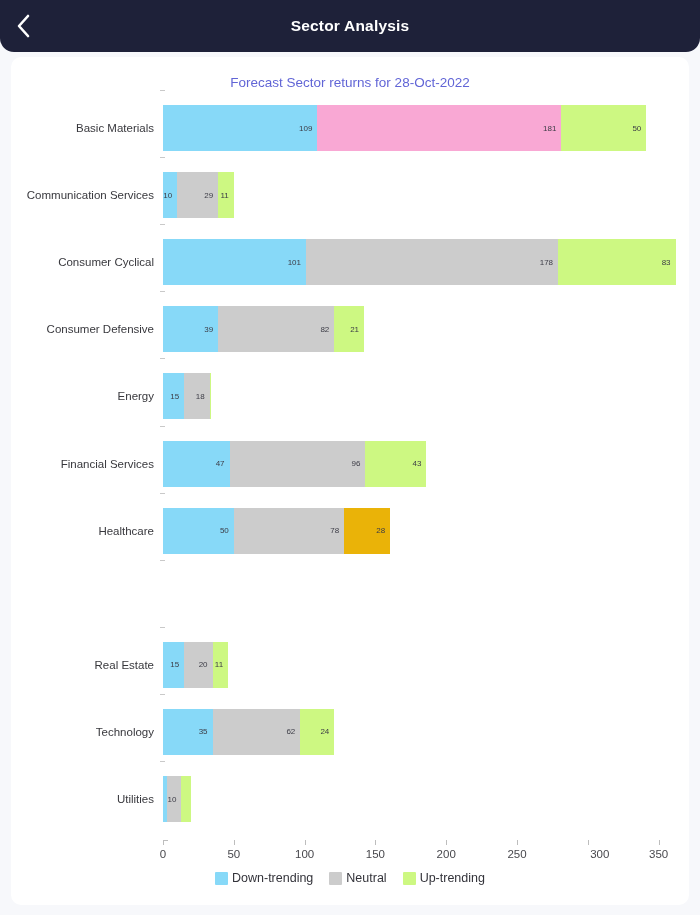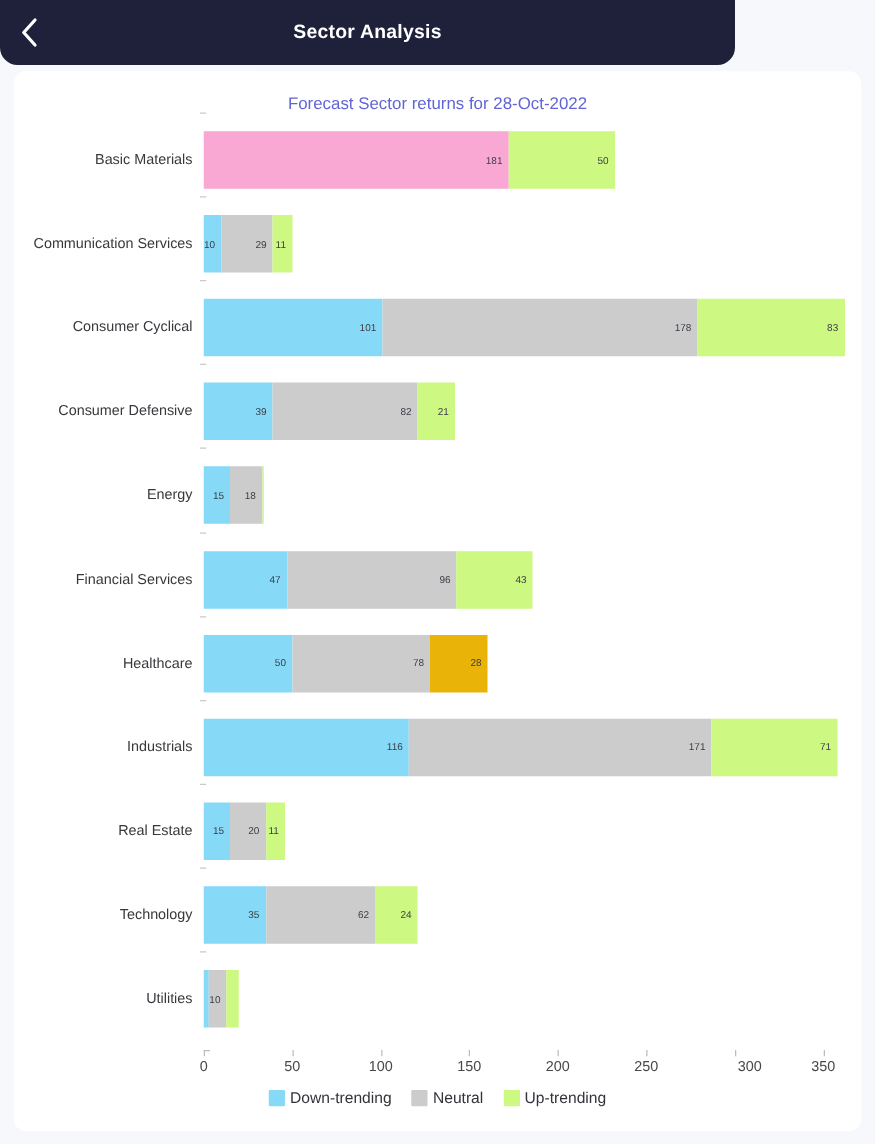--- a/index.html
+++ b/index.html
@@ -13,21 +13,21 @@
   body {
     font-family: "Liberation Sans", sans-serif;
     background: #f7f8fb;
     position: relative;
   }
 
   
   .appbar {
     position: absolute;
     top: 0; left: 0;
-    width: 588px;
+    width: 700px;
     height: 52px;
     background: #1e2139;
     border-bottom-left-radius: 14px;
     border-bottom-right-radius: 14px;
     display: flex;
     align-items: center;
     z-index: 5;
   }
   .back-btn {
     width: 46px;
@@ -211,20 +211,23 @@
 </div>
 
 <div class="card">
 
   <div class="chart-title">Forecast Sector returns for 28-Oct-2022</div>
 
   <div class="plot" id="plot">
       <div class="row" style="top: 42px;">
         <div class="cat-label">Basic Materials</div>
         <div class="bar">
+          <div class="seg seg-blue" style="width: 154.344px; background: rgb(135, 217, 248);">
+            <span class="seg-val">109</span>
+          </div>
           <div class="seg seg-gray" style="width: 244px; background: #f9a8d4; text-align: center;">
             <span class="seg-val">181</span>
           </div>
           <div class="seg seg-green" style="width: 84.96px; background: rgb(205, 248, 130);">
             <span class="seg-val">50</span>
           </div>
         </div>
       </div>
       <div class="row" style="top: 109.1px;">
         <div class="cat-label">Communication Services</div>
@@ -307,34 +310,20 @@
           </div>
           <div class="seg seg-gray" style="width: 110.448px; background: rgb(204, 204, 204);">
             <span class="seg-val">78</span>
           </div>
           <div class="seg seg-green" style="width: 46px; background: #eab308;">
             <span class="seg-val">28</span>
           </div>
         </div>
       </div>
       <div class="ycat-tick" style="top: 435.6px;"></div>
-      <div class="row" style="top: 511.7px;">
-        <div class="cat-label">Industrials</div>
-        <div class="bar">
-          <div class="seg seg-blue" style="width: 164.256px; background: rgb(135, 217, 248);">
-            <span class="seg-val">116</span>
-          </div>
-          <div class="seg seg-gray" style="width: 242.136px; background: rgb(204, 204, 204);">
-            <span class="seg-val">171</span>
-          </div>
-          <div class="seg seg-green" style="width: 100.536px; background: rgb(205, 248, 130);">
-            <span class="seg-val">71</span>
-          </div>
-        </div>
-      </div>
       <div class="ycat-tick" style="top: 502.7px;"></div>
       <div class="row" style="top: 578.8px;">
         <div class="cat-label">Real Estate</div>
         <div class="bar">
           <div class="seg seg-blue" style="width: 21.24px; background: rgb(135, 217, 248);">
             <span class="seg-val">15</span>
           </div>
           <div class="seg seg-gray" style="width: 28.32px; background: rgb(204, 204, 204);">
             <span class="seg-val">20</span>
           </div>

